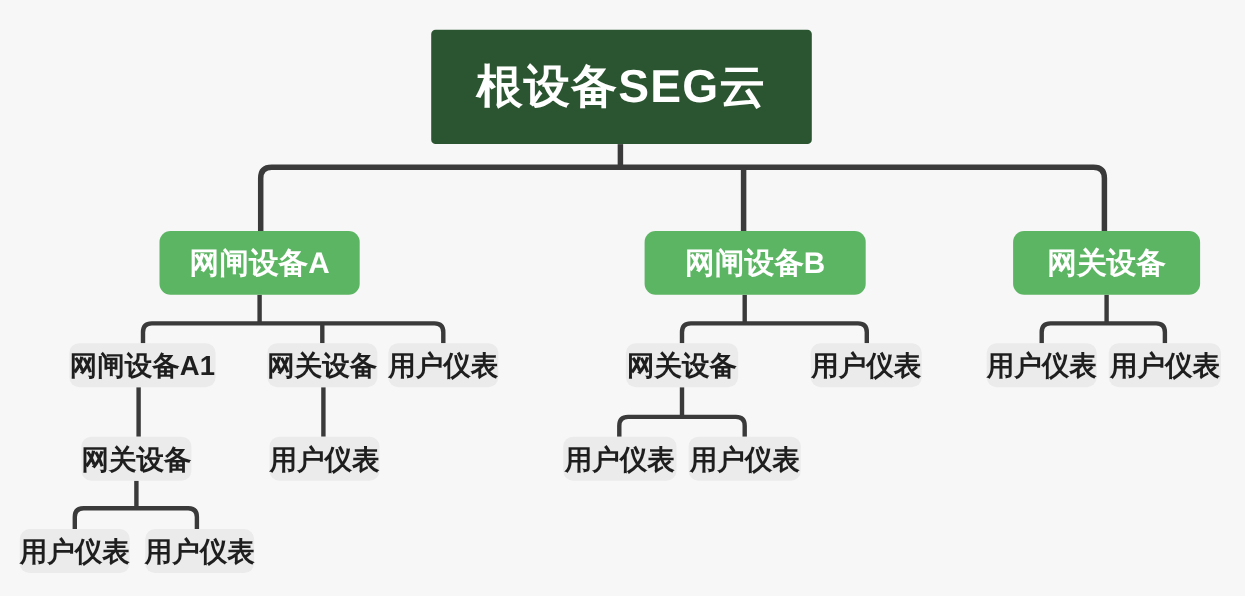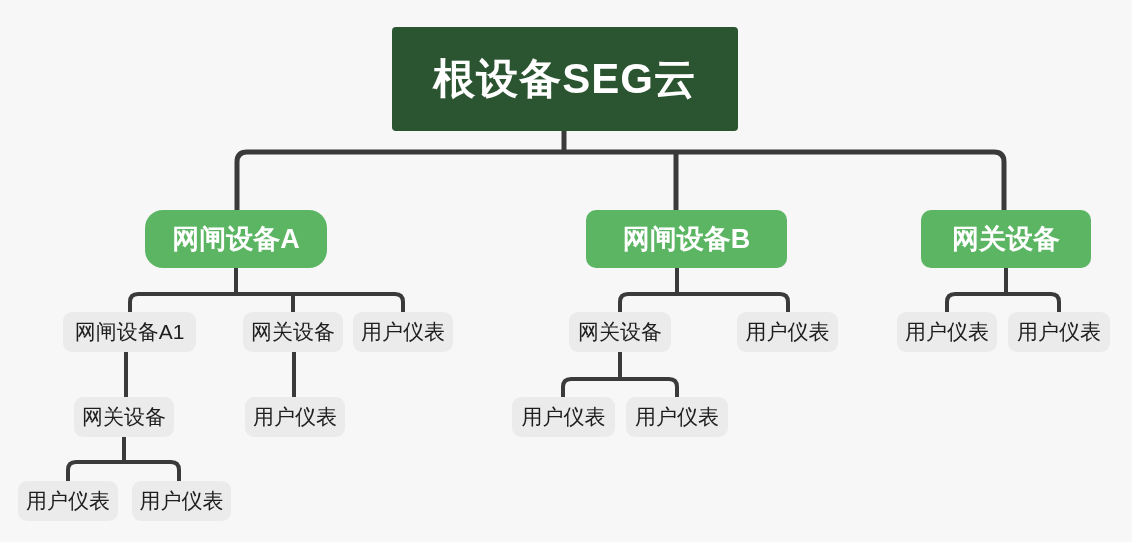--- a/index.html
+++ b/index.html
@@ -55,22 +55,22 @@
   .node.branch {
     background: var(--branch-bg);
     color: var(--branch-text);
     font-weight: 700;
     font-size: 27px;
     border-radius: 10px;
   }
   .node.leaf {
     background: var(--leaf-bg);
     color: var(--leaf-text);
-    font-weight: 400;
-    font-size: 21px;
+    font-weight: 700;
+    font-size: 25px;
     border-radius: 9px;
   }
 </style>
 </head>
 <body>
 
 <div class="stage">
 
   <svg class="connectors" viewBox="0 0 1132 542" xmlns="http://www.w3.org/2000/svg" aria-hidden="true">
 
@@ -93,21 +93,21 @@
 
     <path class="lvn" d="M620 352 V379"></path>
     <path class="lvn" d="M563 397 V387 Q563 379 571 379 H669 Q677 379 677 387 V397"></path>
 
     <path class="lvn" d="M124 437 V462"></path>
     <path class="lvn" d="M68 481 V470 Q68 462 76 462 H171 Q179 462 179 470 V481"></path>
   </svg>
 
   <div class="node root" style="left:392px; top:27px; width:346px; height:104px;">根设备SEG云</div>
 
-  <div class="node branch" style="left:145px; top:210px; width:182px; height:58px;border-radius:18px;">网闸设备A</div>
+  <div class="node branch" style="left:145px; top:210px; width:182px; height:58px;">网闸设备A</div>
   <div class="node branch" style="left:586px; top:210px; width:201px; height:58px;">网闸设备B</div>
   <div class="node branch" style="left:921px; top:210px; width:170px; height:58px;">网关设备</div>
 
   <div class="node leaf" style="left:63px; top:312px; width:133px; height:40px;">网闸设备A1</div>
   <div class="node leaf" style="left:243px; top:312px; width:100px; height:40px;">网关设备</div>
   <div class="node leaf" style="left:353px; top:312px; width:100px; height:40px;">用户仪表</div>
 
   <div class="node leaf" style="left:569px; top:312px; width:102px; height:40px;">网关设备</div>
   <div class="node leaf" style="left:737px; top:312px; width:101px; height:40px;">用户仪表</div>
 

